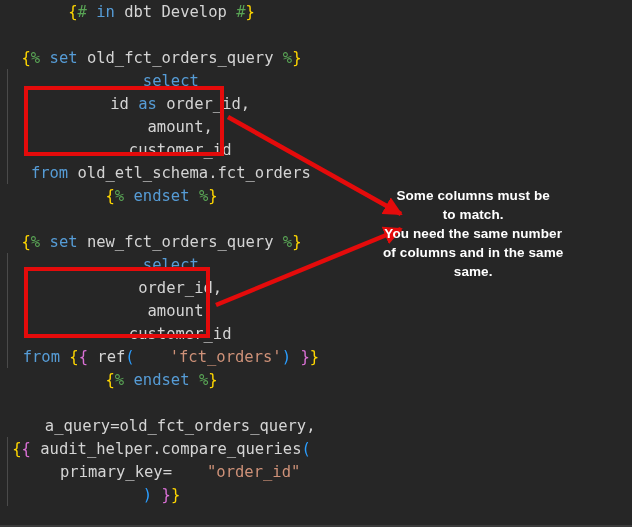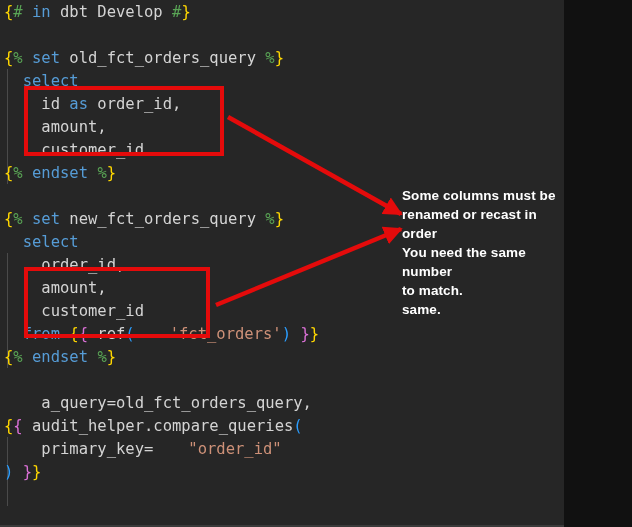--- a/index.html
+++ b/index.html
@@ -1,37 +1,38 @@
 <!DOCTYPE html>
 <html style="--bg: #262626; --fg: #d4d4d4; --kw: #569cd6; --str: #ce9178; --gold: #ffd700; --green: #59a455; --pink: #da70d6; --blue: #2b9eff; --red: #e40b0b; --note: #ffffff; --guide: #4a4a4a; --strip: #3a3a3a;"><head>
 <meta charset="utf-8">
 <style>
   html,body{margin:0;padding:0;background:#111;}
   .screen{
-    position:relative;width:564px;height:527px;overflow:hidden;
+    position:relative;width:632px;height:527px;overflow:hidden;
     background:var(--bg);
     font-family:"DejaVu Sans Mono","Liberation Mono",monospace;
+    text-align:center;
   }
   .code{
     position:absolute;top:1px;left:4px;
     font-size:15.5px;line-height:23px;color:var(--fg);
   }
   .code-line{white-space:pre;height:23px;}
   .tk-txt{color:var(--fg);}
   .tk-kw{color:var(--kw);}
   .tk-str{color:var(--str);margin-left:35px;}
   .tk-gold{color:var(--gold);}
   .tk-green{color:var(--green);}
   .tk-pink{color:var(--pink);}
   .tk-blue{color:var(--blue);}
   .guide{position:absolute;left:7px;width:1px;background:var(--guide);}
   .hl-box{position:absolute;border:4px solid var(--red);box-sizing:border-box;}
   .arrows{position:absolute;left:0;top:0;pointer-events:none;}
   .note{
-    position:absolute;left:402px;top:186px;
+    position:absolute;left:383px;top:186px;
     font-family:"Liberation Sans",sans-serif;font-weight:bold;
     font-size:13.5px;line-height:19px;color:var(--note);
     letter-spacing:0.1px;
   }
   .bottom-strip{position:absolute;left:0;right:0;bottom:0;height:2px;background:var(--strip);}
 </style>
 </head>
 <body>
 
 <div class="screen">
@@ -42,20 +43,21 @@
 
   <div class="code">
     <div>
         <div class="code-line"><span class="tk-gold">{</span><span class="tk-green">#</span><span class="tk-txt"> </span><span class="tk-kw">in</span><span class="tk-txt"> dbt Develop </span><span class="tk-green">#</span><span class="tk-gold">}</span></div>
         <div class="code-line"> </div>
         <div class="code-line"><span class="tk-gold">{</span><span class="tk-green">%</span><span class="tk-txt"> </span><span class="tk-kw">set</span><span class="tk-txt"> old_fct_orders_query </span><span class="tk-green">%</span><span class="tk-gold">}</span></div>
         <div class="code-line"><span class="tk-txt">  </span><span class="tk-kw">select</span></div>
         <div class="code-line"><span class="tk-txt">    id </span><span class="tk-kw">as</span><span class="tk-txt"> order_id,</span></div>
         <div class="code-line"><span class="tk-txt">    amount,</span></div>
         <div class="code-line"><span class="tk-txt">    customer_id</span></div>
+        <div class="code-line"><span class="tk-txt">  </span><span class="tk-kw">from</span><span class="tk-txt"> old_etl_schema.fct_orders</span></div>
         <div class="code-line"><span class="tk-gold">{</span><span class="tk-green">%</span><span class="tk-txt"> </span><span class="tk-kw">endset</span><span class="tk-txt"> </span><span class="tk-green">%</span><span class="tk-gold">}</span></div>
         <div class="code-line"> </div>
         <div class="code-line"><span class="tk-gold">{</span><span class="tk-green">%</span><span class="tk-txt"> </span><span class="tk-kw">set</span><span class="tk-txt"> new_fct_orders_query </span><span class="tk-green">%</span><span class="tk-gold">}</span></div>
         <div class="code-line"><span class="tk-txt">  </span><span class="tk-kw">select</span></div>
         <div class="code-line"><span class="tk-txt">    order_id,</span></div>
         <div class="code-line"><span class="tk-txt">    amount,</span></div>
         <div class="code-line"><span class="tk-txt">    customer_id</span></div>
         <div class="code-line"><span class="tk-txt">  </span><span class="tk-kw">from</span><span class="tk-txt"> </span><span class="tk-gold">{</span><span class="tk-pink">{</span><span class="tk-txt"> ref</span><span class="tk-blue">(</span><span class="tk-str">'fct_orders'</span><span class="tk-blue">)</span><span class="tk-txt"> </span><span class="tk-pink">}</span><span class="tk-gold">}</span></div>
         <div class="code-line"><span class="tk-gold">{</span><span class="tk-green">%</span><span class="tk-txt"> </span><span class="tk-kw">endset</span><span class="tk-txt"> </span><span class="tk-green">%</span><span class="tk-gold">}</span></div>
         <div class="code-line"> </div>
@@ -74,20 +76,20 @@
       <marker id="ah" viewBox="0 0 10 10" refX="9" refY="5" markerWidth="4.2" markerHeight="4.2" orient="auto-start-reverse">
         <path d="M0,0 L10,5 L0,10 z" fill="#e40b0b"></path>
       </marker>
     </defs>
     <line x1="228" y1="117" x2="401" y2="214" stroke="#e40b0b" stroke-width="4.5" marker-end="url(#ah)"></line>
     <line x1="216" y1="305" x2="401" y2="229" stroke="#e40b0b" stroke-width="4.5" marker-end="url(#ah)"></line>
   </svg>
 
   <div class="note">
     <div>Some columns must be</div>
-    <div>renamed or recast in order</div>
+    <div>to match.</div>
     <div>You need the same number</div>
-    <div>to match.</div>
+    <div>of columns and in the same</div>
     <div>same.</div>
   </div>
 
   <div class="bottom-strip"></div>
 </div>
 
 </body></html>

